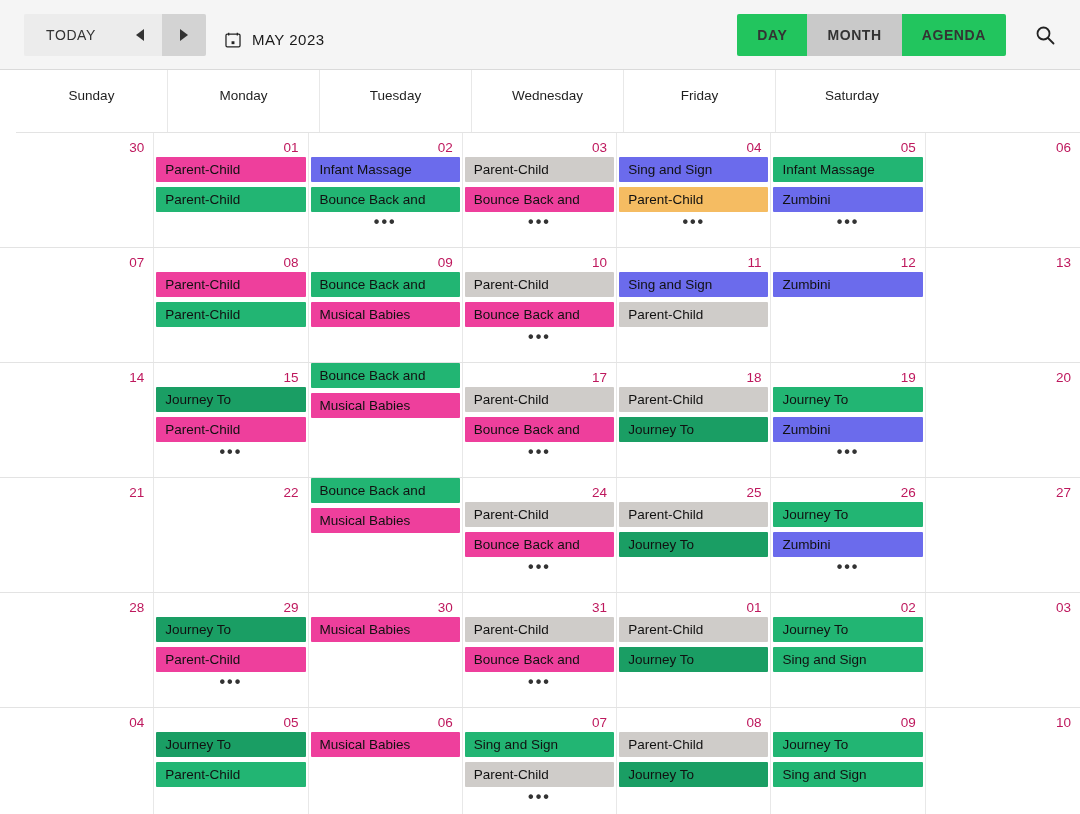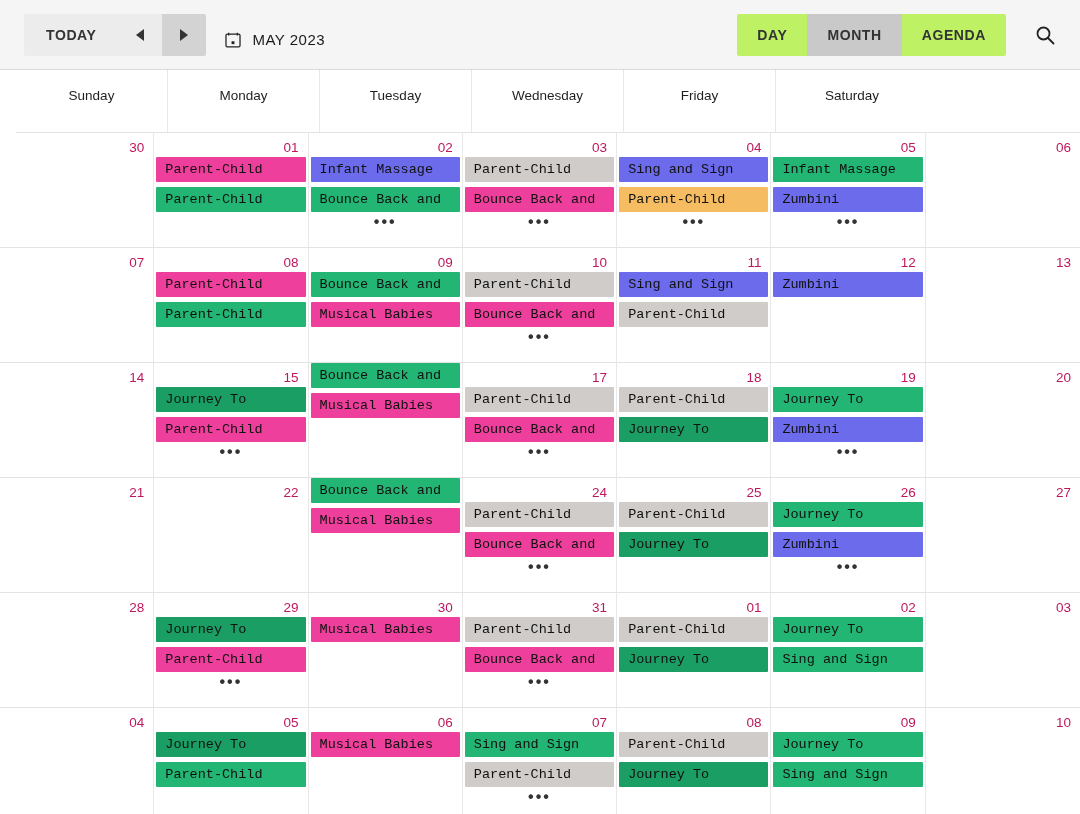--- a/index.html
+++ b/index.html
@@ -27,21 +27,21 @@
     align-items: center;
     height: 42px;
     border-radius: 2px;
     overflow: hidden;
     background: #ececec;
   }
   .btn-today {
     height: 42px;
     padding: 0 22px;
     display: flex; align-items: center; justify-content: center;
-    font-size: 14px; font-weight: bold; letter-spacing: .6px;
+    font-size: 14px; font-weight: normal; letter-spacing: .6px;
     color: #333; background: #ececec;
     cursor: pointer; user-select: none;
   }
   .btn-arrow {
     width: 44px; height: 42px;
     display: flex; align-items: center; justify-content: center;
     background: #ececec; cursor: pointer; color: #333;
   }
   .btn-arrow.active { background: #d3d3d3; }
   .arrow-left, .arrow-right {
@@ -65,21 +65,21 @@
   .view-group {
     position: absolute; right: 74px; top: 14px;
     display: flex; height: 42px;
     background: #ececec; border-radius: 2px; overflow: hidden;
   }
   .view-btn {
     height: 42px; padding: 0 20px;
     display: flex; align-items: center; justify-content: center;
     font-size: 14px; font-weight: bold; letter-spacing: .6px;
     color: #333; cursor: pointer; user-select: none;
-    background: #bef264;
+    background: #22c55e;
   }
   .view-btn.selected { background: #c9c9c9; }
 
   .search-btn {
     position: absolute; right: 20px; top: 20px;
     width: 30px; height: 30px;
     display: flex; align-items: center; justify-content: center;
     cursor: pointer;
   }
 
@@ -136,21 +136,20 @@
     margin-bottom: 5px;
     display: flex;
     align-items: center;
     padding-left: 9px;
     font-size: 13.5px;
     color: #111;
     white-space: nowrap;
     overflow: hidden;
     cursor: pointer;
     border-radius: 1px;
-    font-family: Liberation Mono, monospace;
   }
   .more {
     text-align: center;
     font-size: 16px;
     letter-spacing: 2px;
     color: #333;
     line-height: 10px;
     height: 12px;
     cursor: pointer;
     font-weight: bold;

